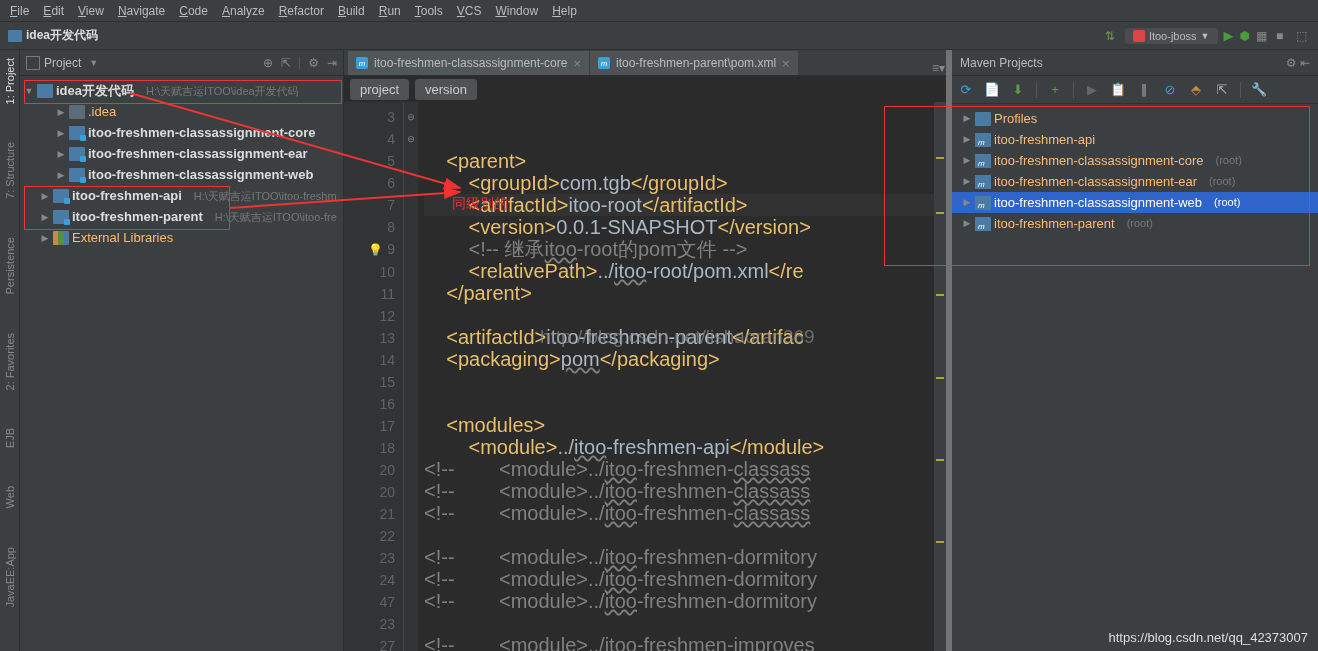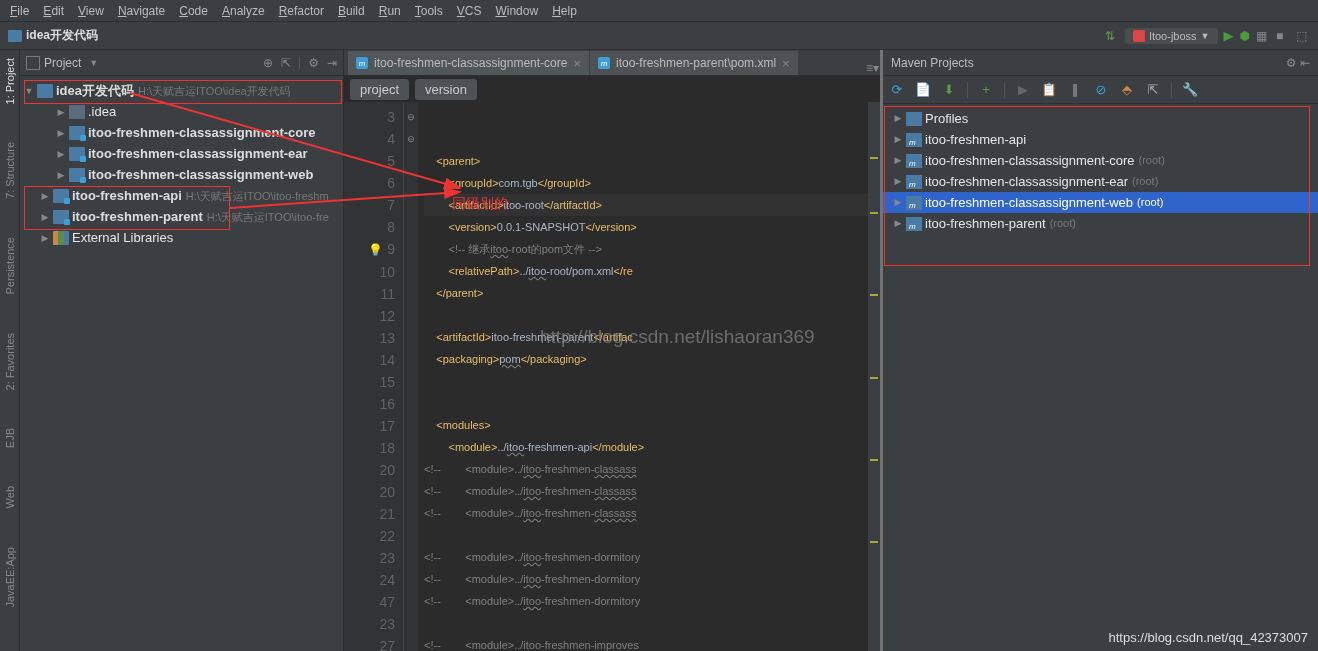--- a/index.html
+++ b/index.html
@@ -16,48 +16,48 @@
 .left-tools .vtab { writing-mode:vertical-rl; transform:rotate(180deg); font-size:11px; color:#888; padding:4px 2px; cursor:pointer; white-space:nowrap;}
 .left-tools .vtab.active { color:#ddd; }
 .project-panel { width:324px; background:#3c3f41; border-right:1px solid #2d2f30; display:flex; flex-direction:column; }
 .panel-header { height:26px; display:flex; align-items:center; justify-content:space-between; padding:0 6px; border-bottom:1px solid #2d2f30; background:#3c3f41;}
 .panel-header-left { display:flex; align-items:center; gap:4px; }
 .panel-header-right { display:flex; align-items:center; gap:8px; color:#888;}
 .tree { padding:4px 0; overflow:hidden; font-size:13px; line-height:20px; }
 .tree-row { display:flex; align-items:center; height:21px; padding-left:4px; cursor:pointer; white-space:nowrap;}
 .tree-row .arrow { width:10px; color:#888; font-size:9px; display:inline-block; text-align:center;}
 .tree-row .icon { width:16px; height:14px; display:inline-block; margin:0 3px; }
-.tree-row .lbl { color:#e5e5e5; }
+.tree-row .lbl { color:#fdba74; }
 .tree-row .lbl.bold { font-weight:bold; color:#ddd;}
-.tree-row .hint { color:#777; margin-left:4px; font-size:11px;}
+.tree-row .hint { color:#777; margin-left:12px; font-size:11px;}
 .icon.folder { background:#4a7ba5; border-radius:1px;}
 .icon.folder-dark { background:#5a6b7a; border-radius:1px;}
 .icon.module { background:#4a7ba5; border-radius:1px; position:relative;}
 .icon.module::after { content:''; position:absolute; right:-1px; bottom:-1px; width:6px; height:6px; background:#3c9fd8; border-radius:1px;}
 .icon.lib { background:linear-gradient(90deg,#c88846 33%,#5a8c4a 33% 66%,#4a7ba5 66%); border-radius:1px;}
 .editor-area { flex:1; display:flex; flex-direction:column; background:#2b2b2b; min-width:0;}
 .editor-tabs { height:26px; display:flex; align-items:end; background:#3c3f41; padding-left:4px; border-bottom:1px solid #2d2f30;}
 .editor-tab { height:24px; display:flex; align-items:center; padding:0 8px; gap:6px; background:#515658; color:#bbb; font-size:12px; border-right:1px solid #3c3f41; cursor:pointer;}
 .editor-tab.active { background:#4e5254; }
 .editor-tab .m-icon { width:12px; height:12px; background:#3c9fd8; border-radius:2px; display:flex; align-items:center; justify-content:center; color:#fff; font-size:8px; font-style:italic;}
 .editor-tab .close { color:#888; font-size:13px;}
 .bc-tabs { display:flex; align-items:center; gap:6px; padding-left:4px; margin-left:auto;}
 .bc-icon { width:14px; height:14px; display:inline-block;}
 .breadcrumb-row { height:26px; display:flex; align-items:center; padding:0 6px; gap:6px; background:#2b2b2b;}
 .bc-item { background:#4e5254; padding:3px 10px; border-radius:3px; color:#ccc; font-size:13px; }
 .code-wrap { flex:1; display:flex; overflow:hidden; position:relative;}
 .gutter { width:60px; background:#313335; text-align:right; padding:4px 8px 4px 4px; color:#606366; font-family:Consolas,monospace; font-size:14px; line-height:22px; border-right:1px solid #444;}
 .gutter .bulb { color:#e8b92f; font-size:12px;}
 .fold-gutter { width:14px; background:#313335; padding:4px 0; font-size:9px; color:#888; line-height:22px; text-align:center;}
-.code { flex:1; font-family:Consolas,monospace; font-size:11px; line-height:22px; padding:4px 0 12px 6px; white-space:pre; overflow:hidden; color:#a9b7c6;}
+.code { flex:1; font-family:Consolas,monospace; font-size:20px; line-height:22px; padding:4px 0 12px 6px; white-space:pre; overflow:hidden; color:#a9b7c6;}
 .tag { color:#e8bf6a;}
 .cmt { color:#808080;}
 .wavy { text-decoration:underline wavy #808080;}
 .caret-line { background:#323232;}
-.right-panel { width:438px; background:#3c3f41; border-left:3px solid #737373; display:flex; flex-direction:column;}
+.right-panel { width:372px; background:#3c3f41; border-left:6px solid #737373; display:flex; flex-direction:column;}
 .maven-header { height:26px; display:flex; align-items:center; padding:0 8px; border-bottom:1px solid #2d2f30; justify-content:space-between;}
 .maven-toolbar { height:28px; display:flex; align-items:center; padding:0 6px; gap:10px; border-bottom:1px solid #2d2f30;}
 .tb-icon { width:16px; height:16px; display:inline-flex; align-items:center; justify-content:center; color:#aaa; font-size:13px; cursor:pointer;}
 .tb-icon.green { color:#5a9c4a;}
 .tb-icon.blue { color:#3c9fd8;}
 .tb-sep { width:1px; height:16px; background:#555;}
 .maven-tree { padding:4px 0; font-size:13px; line-height:21px;}
 .maven-tree .tree-row.selected { background:#2f65ca; color:#fff;}
 .maven-tree .tree-row.selected .lbl, .maven-tree .tree-row.selected .hint { color:#fff;}
 .maven-tree .icon.maven { background:#4a7ba5; position:relative;}

